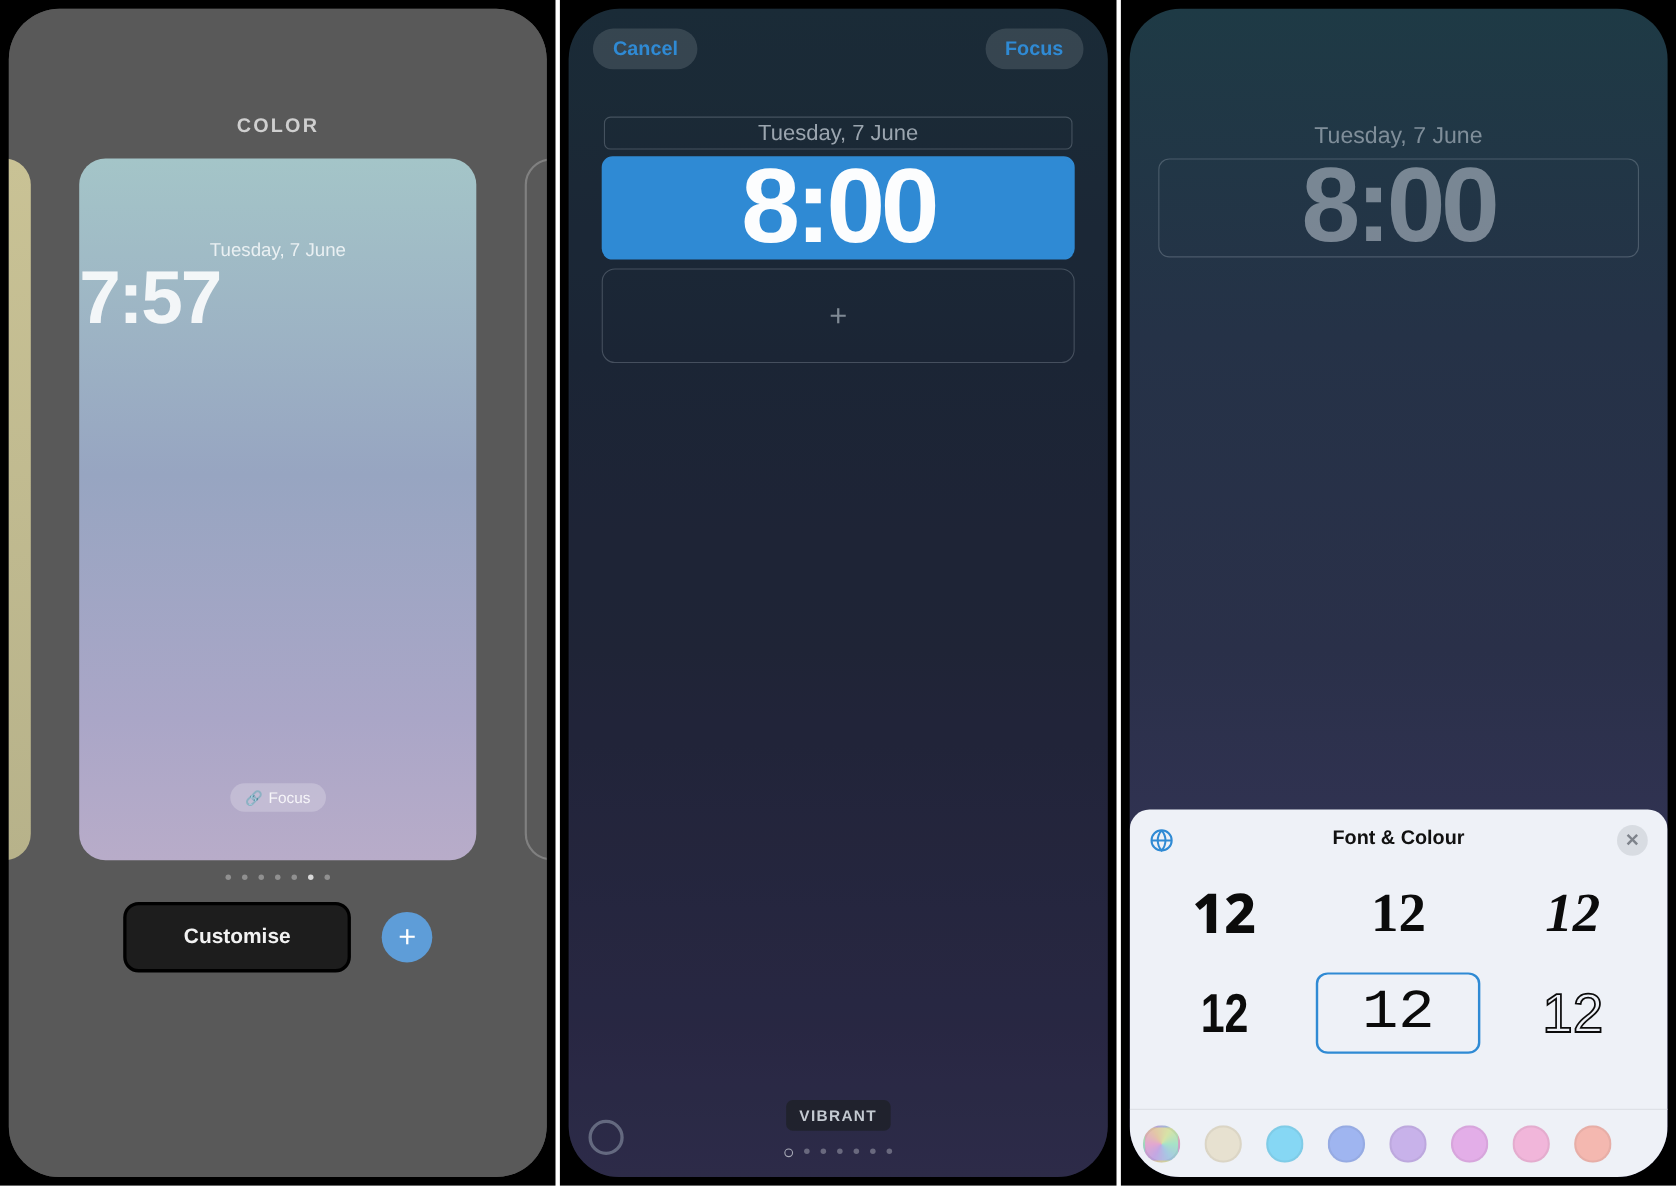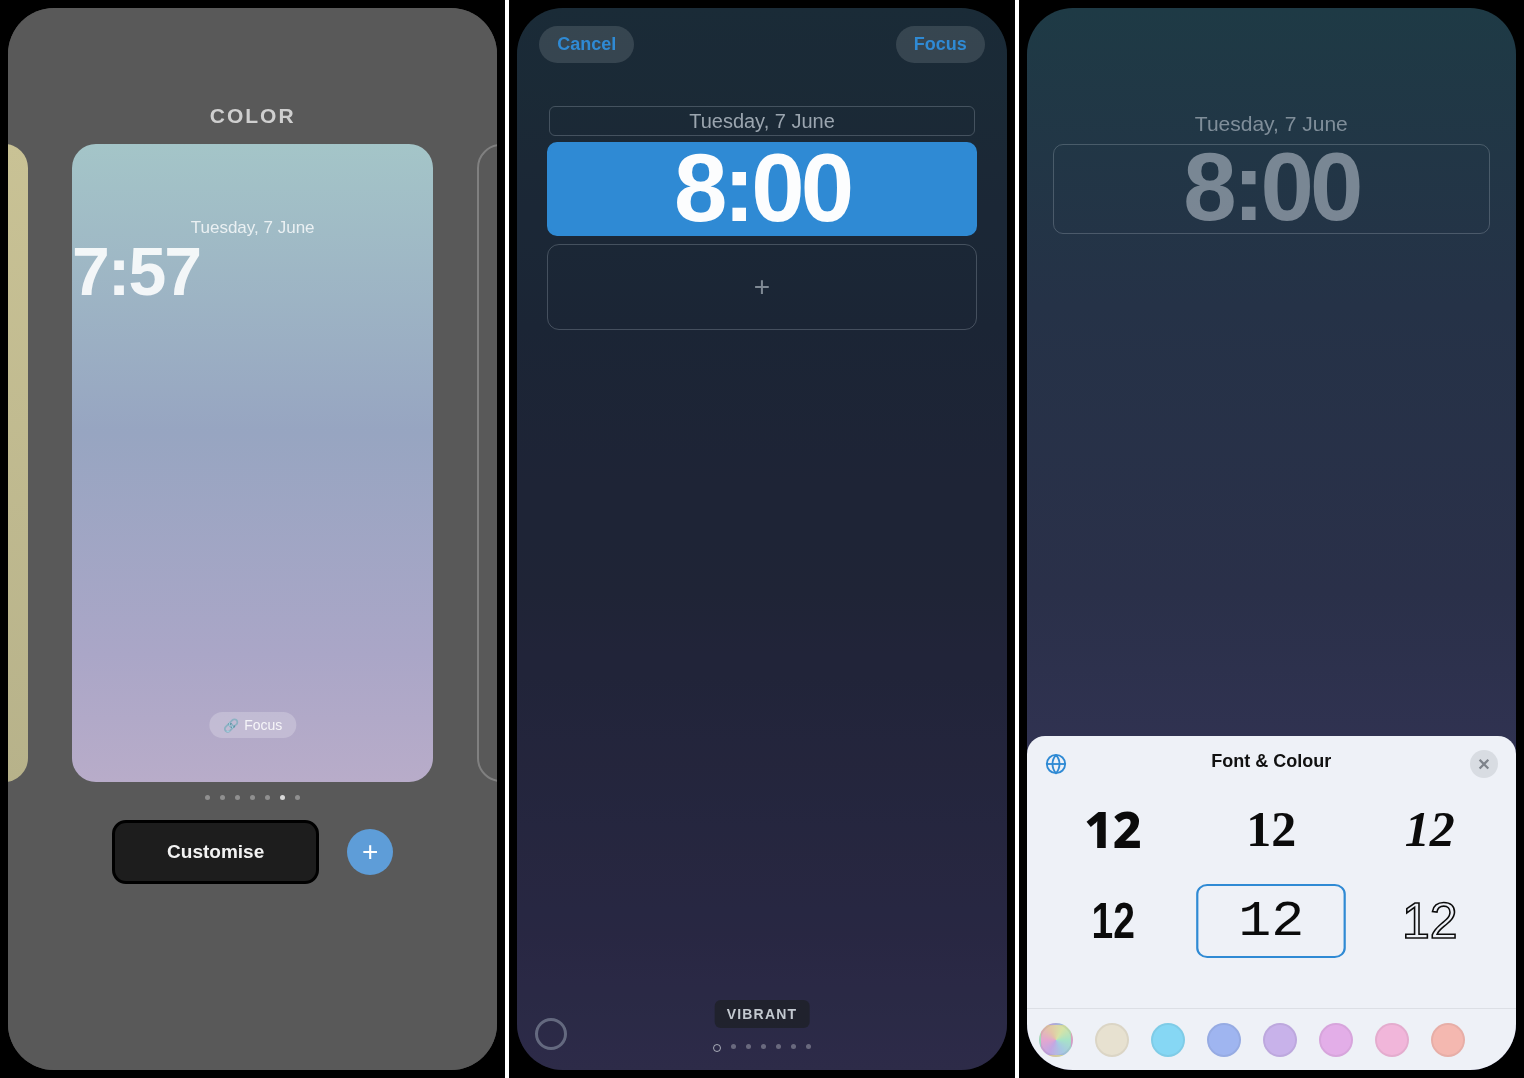--- a/index.html
+++ b/index.html
@@ -36,21 +36,21 @@
       z-index: 3;
     }
     .panel1-inner {
       background: #808080;
     }
     .p1-header {
       position: absolute;
       top: 96px; left: 0; right: 0;
       text-align: center;
       color: #cfcfcf;
-      font-size: 21px;
+      font-size: 18px;
       font-weight: 600;
       letter-spacing: 2px;
       z-index: 5;
     }
     .wallpaper-card {
       position: absolute;
       top: 136px;
       left: 64px;
       right: 64px;
       bottom: 288px;

